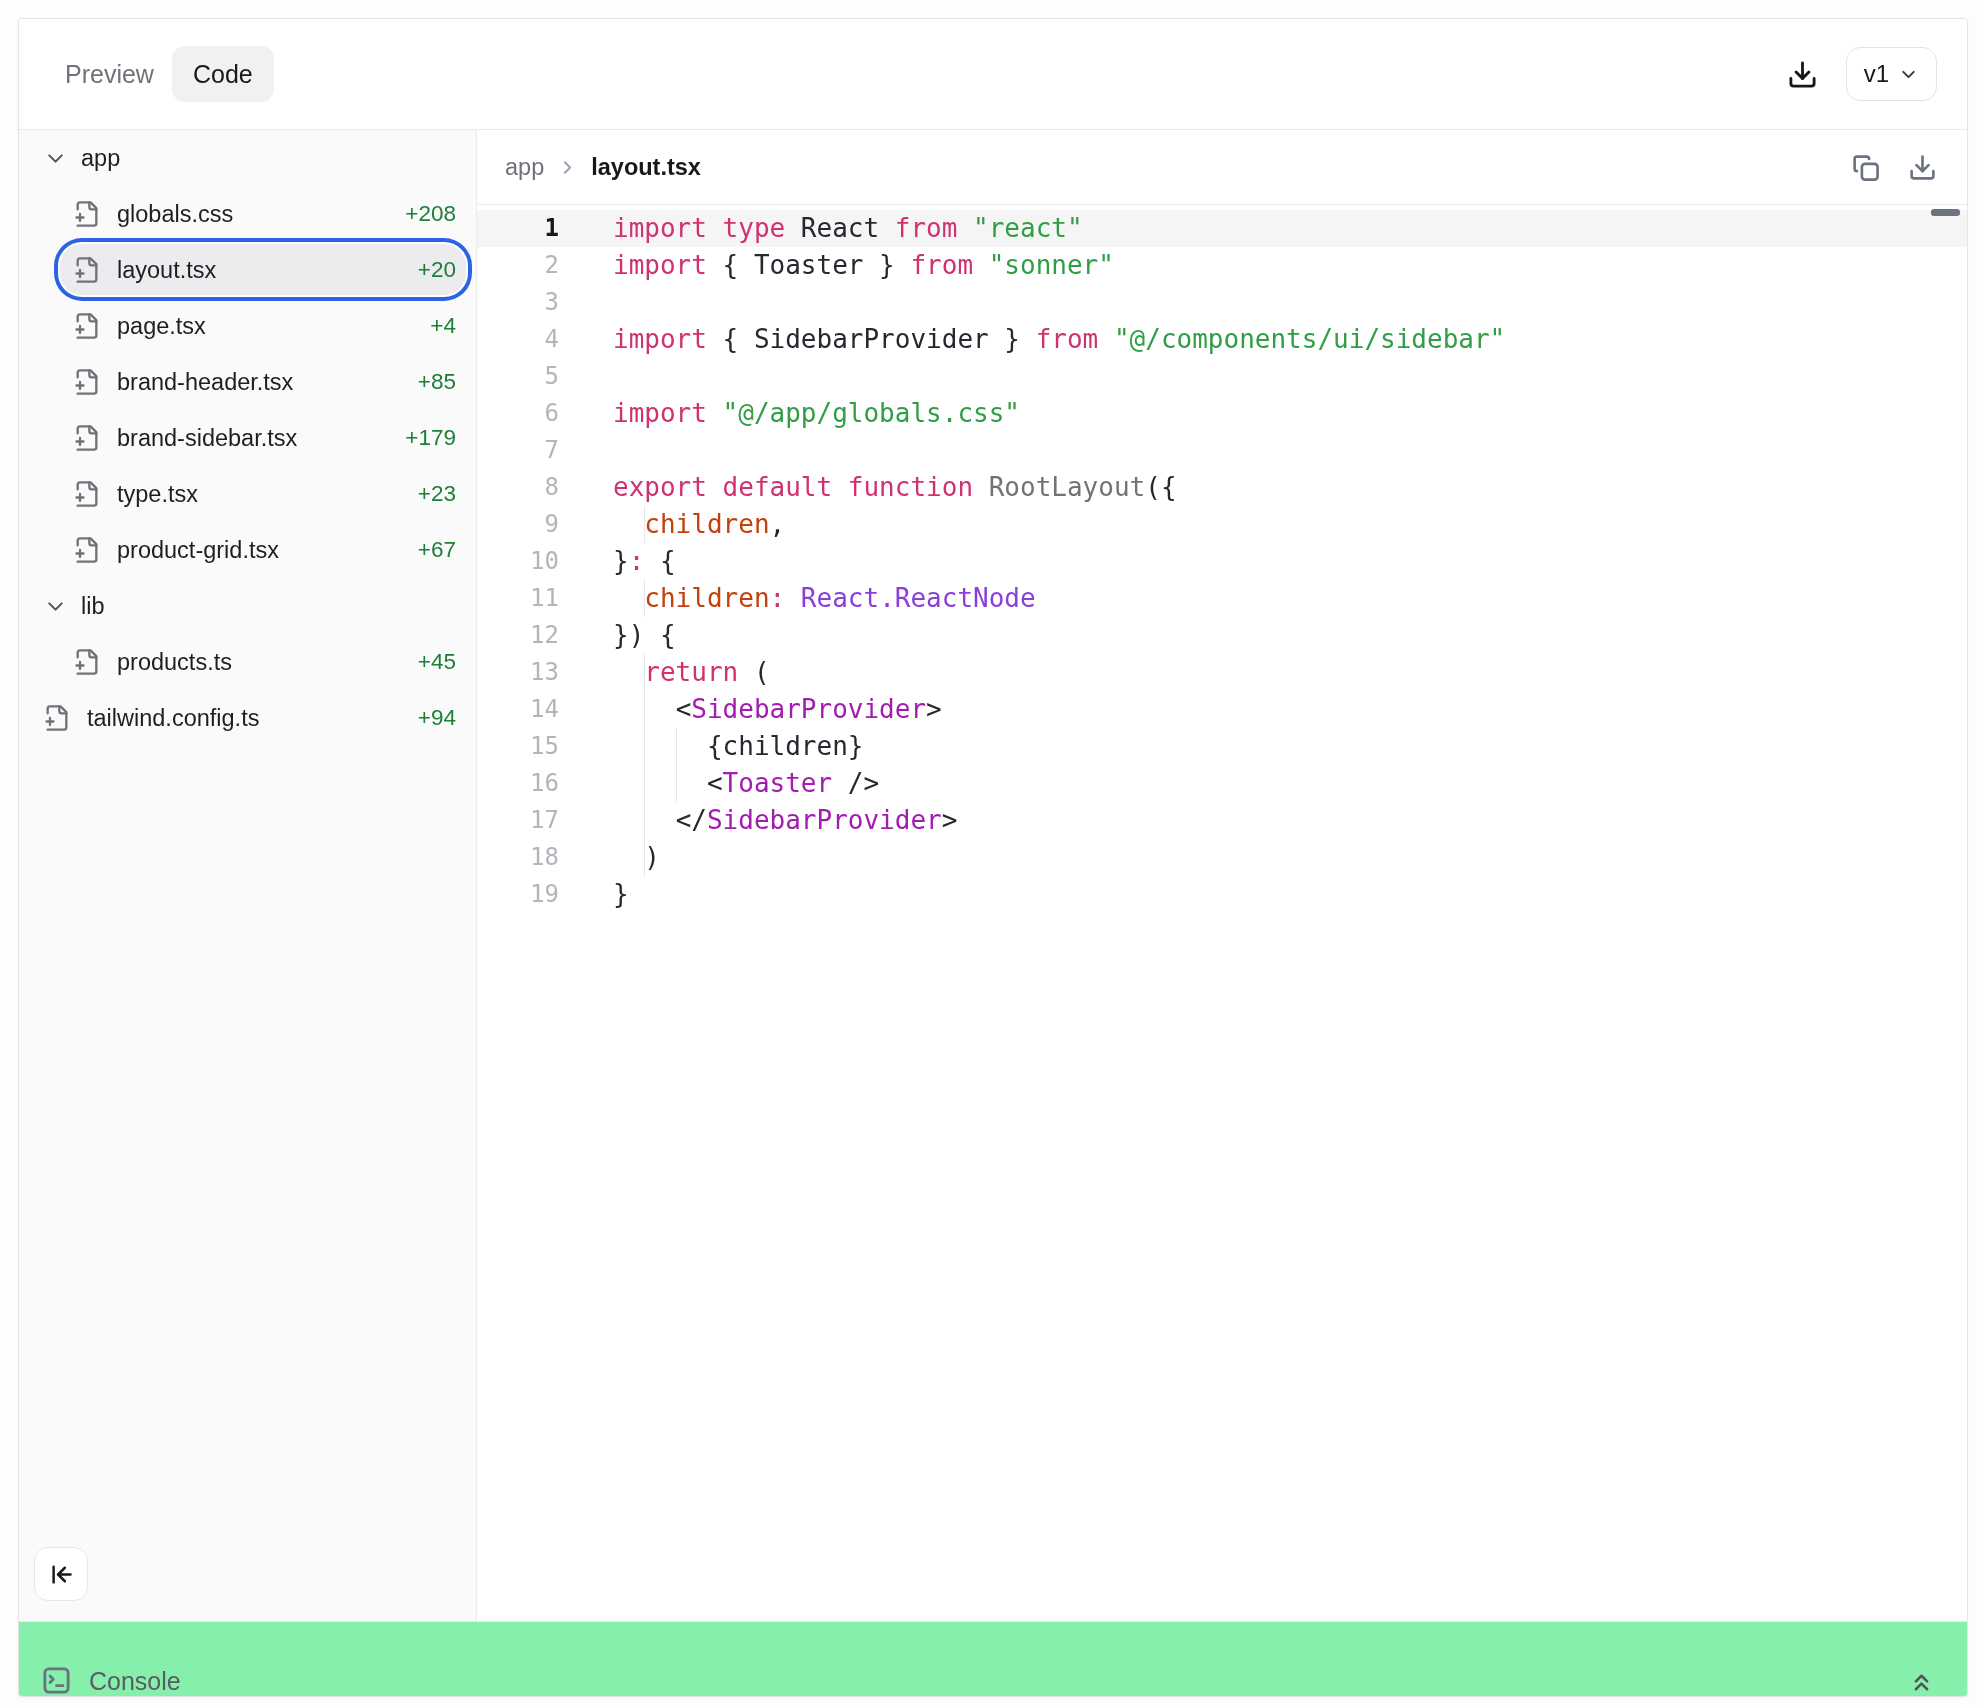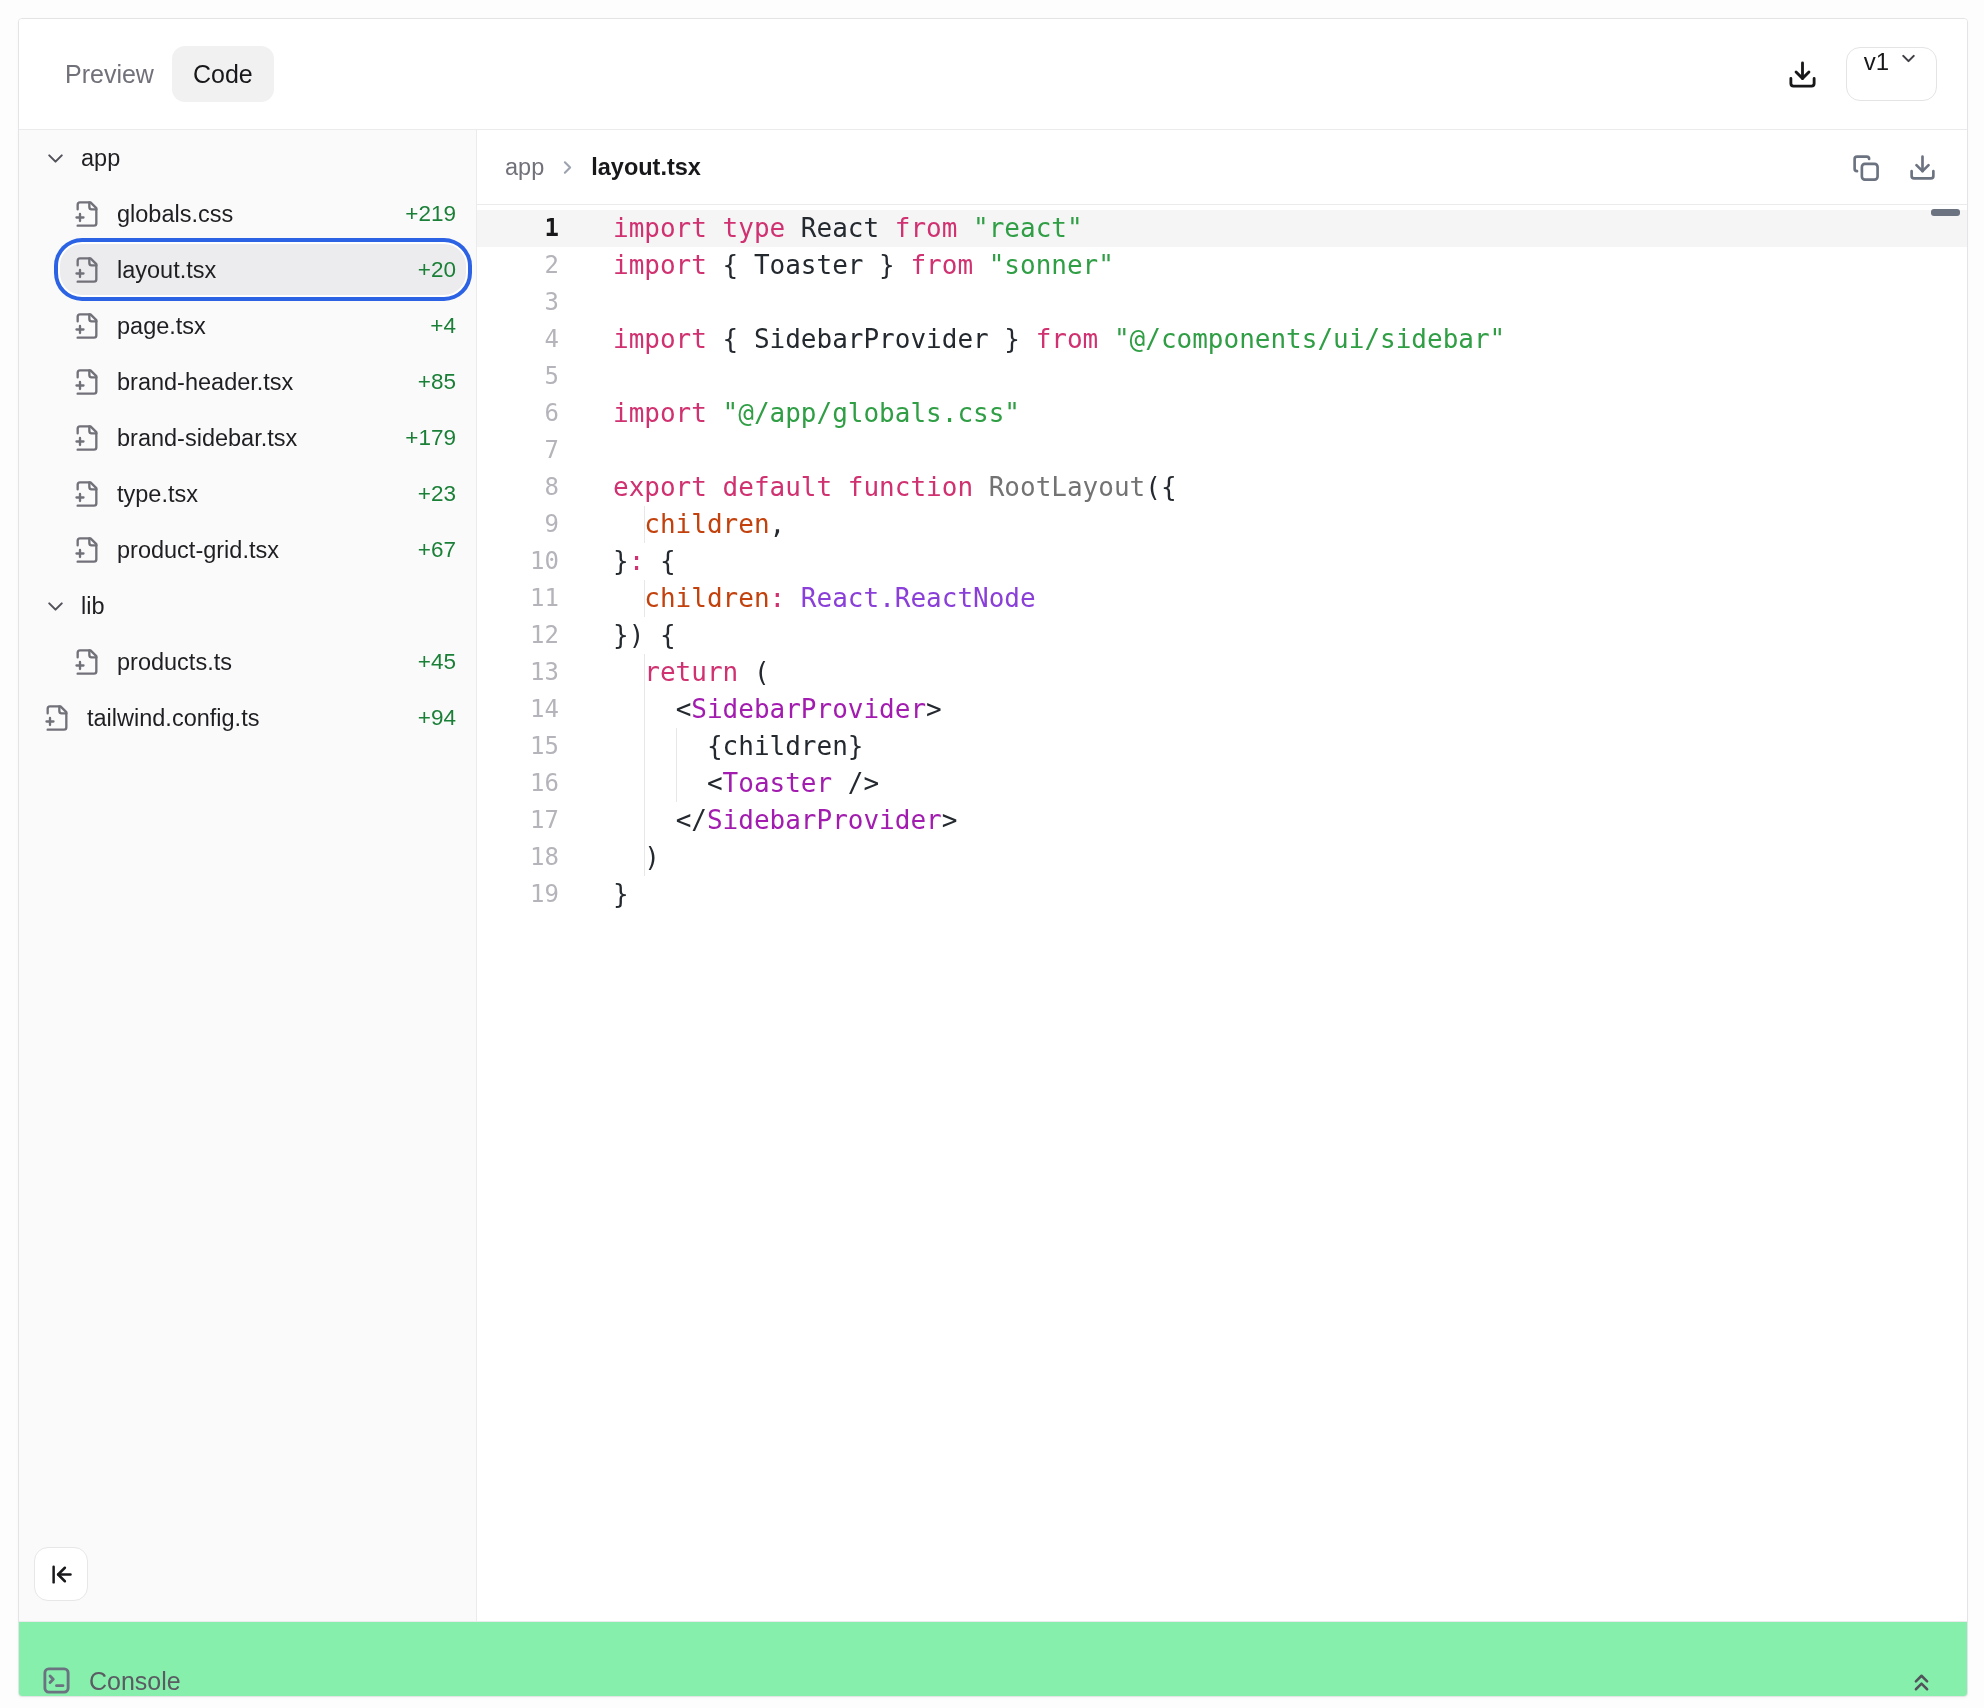--- a/index.html
+++ b/index.html
@@ -11,21 +11,21 @@
 
   
   .topbar{height:110px;flex:none;display:flex;align-items:center;justify-content:space-between;
           padding:0 30px 0 28px;background:#fff;border-bottom:1.5px solid #ebebee;}
   .tabs{display:flex;align-items:center;gap:0;}
   .tab{height:56px;display:flex;align-items:center;padding:0 18px;border:none;background:transparent;
        font-family:inherit;font-size:25px;color:#71717a;border-radius:13px;cursor:pointer;}
   .tab.active{background:#f1f1f2;color:#18181b;font-weight:500;padding:0 21px;}
   .topbar-right{display:flex;align-items:center;gap:28px;}
   .icon-btn{border:none;background:transparent;padding:0;display:flex;align-items:center;cursor:pointer;color:#18181b;}
-  .version-btn{height:54px;display:flex;gap:9px;padding:0 17px;background:#fff;
+  .version-btn{height:54px;display:flex;align-items:center;gap:9px;padding:0 17px;background:#fff;
                border:1.5px solid #e4e4e7;border-radius:14px;font-family:inherit;font-size:24px;
                font-weight:500;color:#18181b;cursor:pointer;}
   .version-btn svg{color:#3f3f46;}
 
   
   .main{flex:1;display:flex;min-height:0;}
   .sidebar{width:457px;flex:none;background:#fafafa;border-right:1.5px solid #ebebee;position:relative;}
   .tree{padding-top:0;}
   .row{height:56px;display:flex;align-items:center;position:relative;cursor:pointer;}
   .row .ind{position:relative;z-index:1;display:flex;align-items:center;width:100%;height:100%;}
@@ -122,21 +122,21 @@
               <div class="ind">
                 <span class="ficon">
                   <svg width="28" height="28" viewBox="0 0 24 24" fill="none" stroke="currentColor" stroke-width="2" stroke-linecap="round" stroke-linejoin="round">
                     <path d="M4 22h14a2 2 0 0 0 2-2V7l-5-5H6a2 2 0 0 0-2 2v4"></path>
                     <path d="M14 2v4a2 2 0 0 0 2 2h4"></path>
                     <path d="M3 15h6"></path>
                     <path d="M6 12v6"></path>
                   </svg>
                 </span>
                 <span class="label">globals.css</span>
-                <span class="badge">+219</span>
+                <span class="badge">+208</span>
               </div>
             </div>
             <div class="row lvl1 sel">
               <div class="ind">
                 <span class="ficon">
                   <svg width="28" height="28" viewBox="0 0 24 24" fill="none" stroke="currentColor" stroke-width="2" stroke-linecap="round" stroke-linejoin="round">
                     <path d="M4 22h14a2 2 0 0 0 2-2V7l-5-5H6a2 2 0 0 0-2 2v4"></path>
                     <path d="M14 2v4a2 2 0 0 0 2 2h4"></path>
                     <path d="M3 15h6"></path>
                     <path d="M6 12v6"></path>

